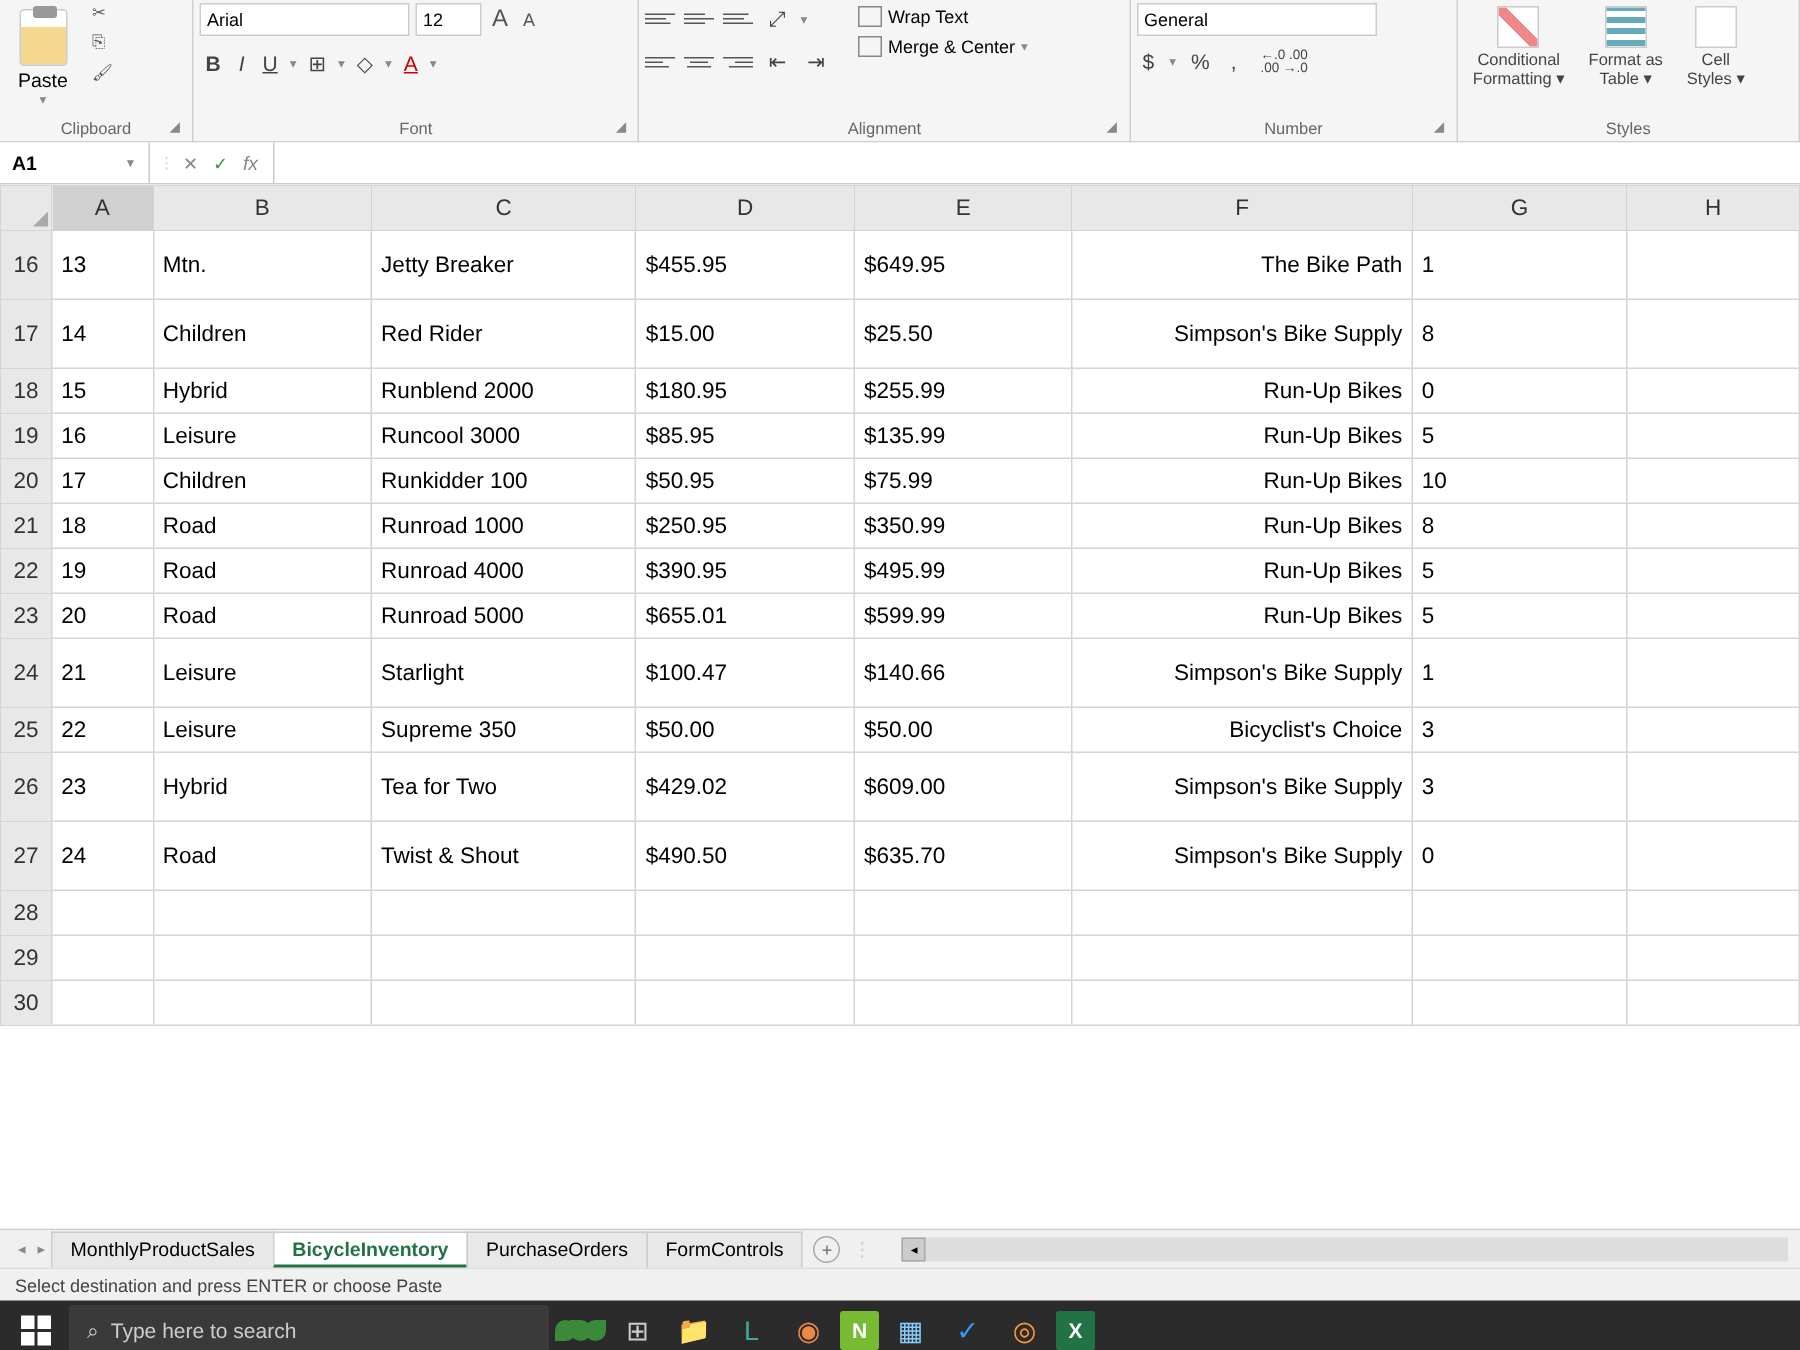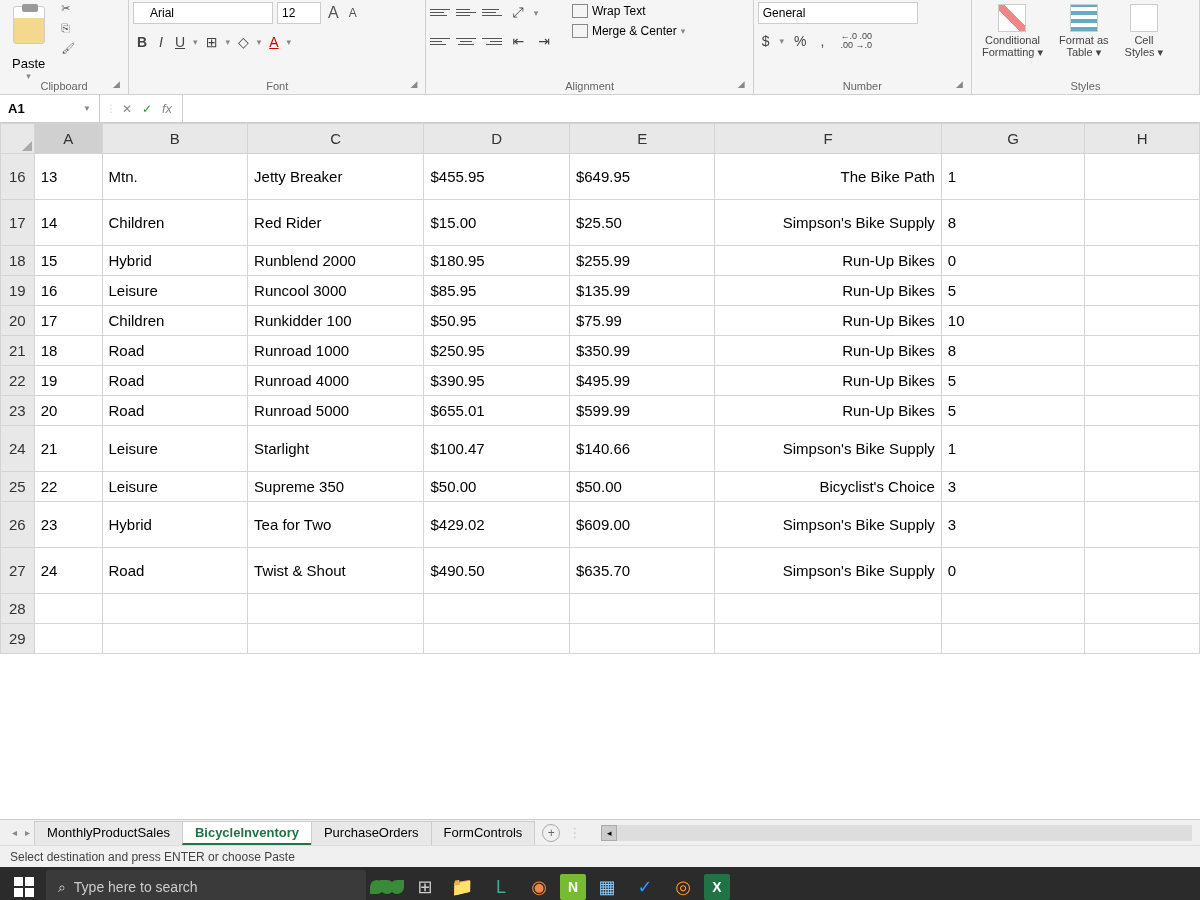--- a/index.html
+++ b/index.html
@@ -9,27 +9,27 @@
 .ribbon { background: #f5f5f5; border-bottom: 1px solid #d0d0d0; display: flex; height: 95px; }
 .ribbon-group { border-right: 1px solid #d0d0d0; display: flex; flex-direction: column; padding: 2px 4px; position: relative; }
 .ribbon-group-label { position: absolute; bottom: 2px; left: 50%; transform: translateX(-50%); font-size: 11px; color: #666; }
 .ribbon-group-content { flex: 1; display: flex; align-items: flex-start; gap: 4px; padding-bottom: 18px; }
 .ribbon-launcher { position: absolute; bottom: 3px; right: 3px; width: 12px; height: 12px; font-size: 9px; color: #888; cursor: pointer; }
 
 .clipboard-group { width: 130px; }
 .paste-btn { display: flex; flex-direction: column; align-items: center; padding: 4px 8px; cursor: pointer; }
 .paste-icon { width: 32px; height: 38px; background: linear-gradient(to bottom, #fff 0%, #fff 30%, #f5d890 30%, #f5d890 100%); border: 1px solid #ccc; border-radius: 3px; position: relative; }
 .paste-icon::before { content: ''; position: absolute; top: -3px; left: 8px; width: 16px; height: 8px; background: #999; border-radius: 2px; }
-.paste-label { font-size: 13px; margin-top: 12px; }
+.paste-label { font-size: 13px; margin-top: 2px; }
 .clipboard-side { display: flex; flex-direction: column; gap: 2px; margin-left: 4px; }
 .small-btn { width: 20px; height: 18px; font-size: 11px; cursor: pointer; color: #555; }
 
 .font-group { width: 300px; }
 .font-row { display: flex; gap: 4px; align-items: center; margin-bottom: 4px; }
-.font-name-select { width: 140px; height: 22px; border: 1px solid #ccc; font-size: 12px; padding: 0 16px; background: white; }
+.font-name-select { width: 140px; height: 22px; border: 1px solid #ccc; font-size: 12px; padding: 0 4px; background: white; }
 .font-size-select { width: 44px; height: 22px; border: 1px solid #ccc; font-size: 12px; padding: 0 4px; background: white; }
 .font-a-btn { font-size: 14px; color: #555; cursor: pointer; padding: 0 3px; }
 .font-btn { font-size: 14px; cursor: pointer; padding: 2px 4px; color: #444; }
 .font-btn.bold { font-weight: bold; }
 .font-btn.italic { font-style: italic; }
 .font-btn.underline { text-decoration: underline; }
 
 .align-group { width: 330px; }
 .align-row { display: flex; gap: 6px; align-items: center; margin-bottom: 4px; }
 .align-btn { width: 20px; height: 18px; cursor: pointer; display: flex; flex-direction: column; justify-content: center; gap: 2px; }
@@ -426,20 +426,31 @@
           <th class="row-header">29</th>
           <td class="col-A num"></td>
           <td class="col-B"></td>
           <td class="col-C"></td>
           <td class="col-D num"></td>
           <td class="col-E num"></td>
           <td class="col-F" style="text-align: right;"></td>
           <td class="col-G num"></td>
           <td class="col-H"></td>
         </tr>
+        <tr>
+          <th class="row-header">30</th>
+          <td class="col-A num"></td>
+          <td class="col-B"></td>
+          <td class="col-C"></td>
+          <td class="col-D num"></td>
+          <td class="col-E num"></td>
+          <td class="col-F" style="text-align: right;"></td>
+          <td class="col-G num"></td>
+          <td class="col-H"></td>
+        </tr>
       </tbody>
   </table>
 </div>
 
 <div class="sheet-tabs">
   <span class="tab-nav">◂</span>
   <span class="tab-nav">▸</span>
   <div id="sheet-tabs-container" style="display:flex">
       <div class="sheet-tab">MonthlyProductSales</div>
       <div class="sheet-tab active">BicycleInventory</div>

